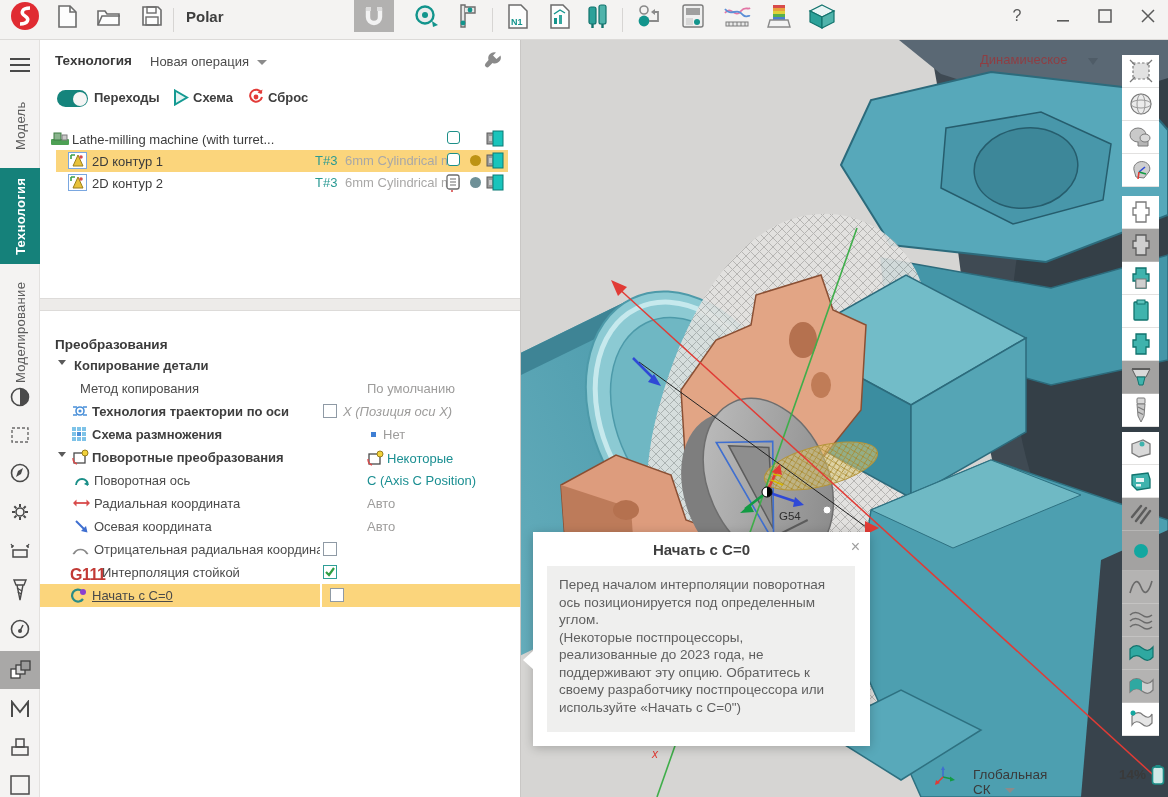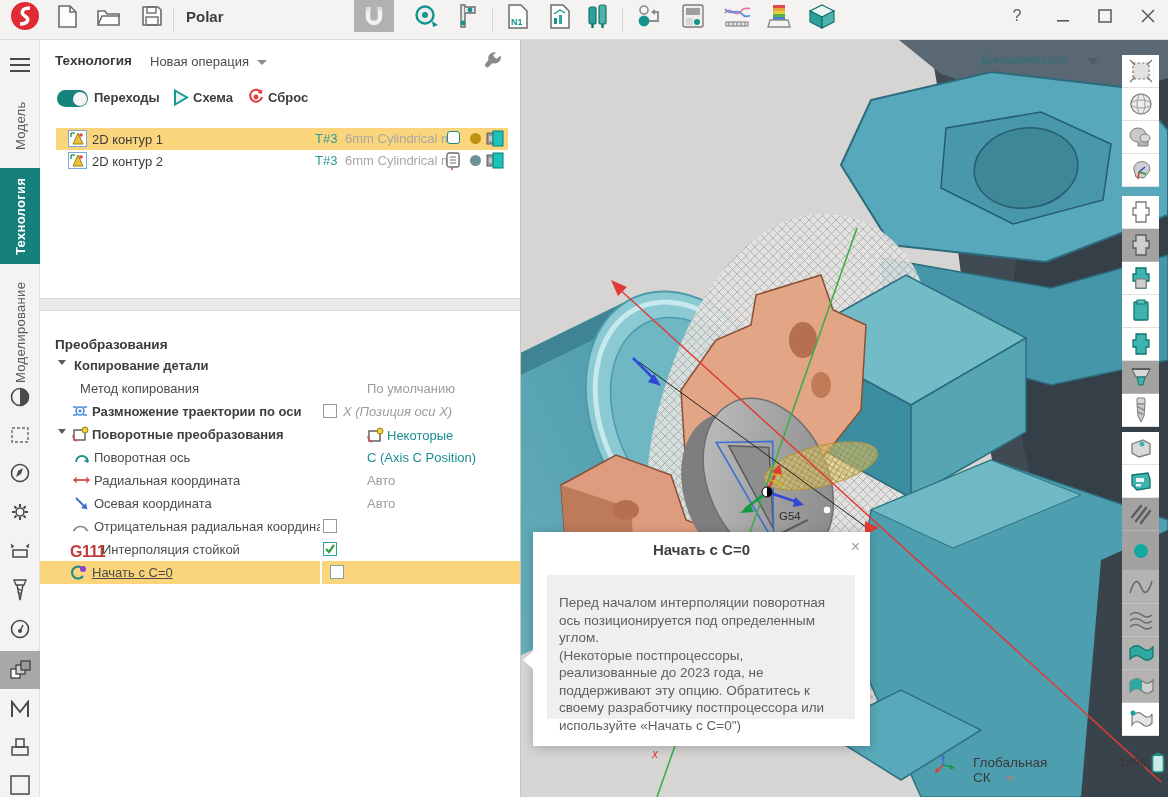--- a/index.html
+++ b/index.html
@@ -71,42 +71,42 @@
   .p-italic { font-style:italic; }
   .p-link { color:#4a4a4a; text-decoration:underline; }
   .val { left:283px;margin-left:44px; }
   .cb { width:14px; height:14px; border:1px solid #8f9aa5; background:#fff; display:inline-block; }
   .cb.teal-border { border:1.4px solid #2e9e97; }
   .hl-divider { position:absolute; left:280px; top:0; width:2px; height:23px; background:#ffffff; }
   .p-bullet { display:inline-block; width:5px; height:5px; background:#3f7fd4; margin:0 7px 2px 4px; }
 
   
   .viewport { position:absolute; left:521px; top:40px; width:647px; height:757px; background:#d6d5d3; }
-  .vp-overlay-label { position:absolute; left:459px; top:12px; font-size:13px; color:#0f766e; opacity:.55; }
+  .vp-overlay-label { position:absolute; left:459px; top:12px; font-size:13px; color:#b91c1c; opacity:.55; }
 
   
   .rtb { position:absolute; top:0; right:9px; width:37px; z-index:20; }
   .rbtn { width:37px; height:33px; background:#ffffff; border-bottom:1px solid #e2e1e0;
           display:flex; align-items:center; justify-content:center; }
   .rbtn.gray { background:#a3a2a1; border-bottom:1px solid #b7b6b5; }
   .rbtn.dim  { background:#b4b3b2; border-bottom:1px solid #c4c3c2; }
   .rgap { height:9px; background:transparent; border:none; }
 
   
   .tooltip { position:absolute; left:12px; top:492px; width:337px; height:214px; background:#ffffff;
              box-shadow:0 2px 10px rgba(0,0,0,.22); z-index:25; }
   .tt-title { position:absolute; left:0; top:9px; width:100%; text-align:center; font-size:15px; font-weight:bold; color:#3f3f3f; }
   .tt-close { position:absolute; right:10px; top:6px; font-size:16px; color:#9d9d9d; cursor:default; }
-  .tt-body { position:absolute; left:14px; top:34px; width:308px; height:144px; background:#efefee;
-             padding:19px 12px; font-size:13.5px; line-height:1.3; color:#5f5f5f; white-space:pre-line;margin-top:9px; }
+  .tt-body { position:absolute; left:14px; top:34px; width:308px; height:166px; background:#efefee;
+             padding:10px 12px; font-size:13.5px; line-height:1.3; color:#5f5f5f; white-space:pre-line; }
   .tt-arrow { position:absolute; left:-10px; top:118px; width:0; height:0;
               border-top:10px solid transparent; border-bottom:10px solid transparent; border-right:11px solid #ffffff; }
 
   
-  .statusbar { position:absolute; left:0; bottom:20px; width:541px; height:26px; z-index:22; }
+  .statusbar { position:absolute; left:0; bottom:8px; width:541px; height:26px; z-index:22; }
   .sb-item { position:absolute; top:4px; font-size:13.5px; color:#3a3a3a; }
 
   svg { display:block; }
 </style>
 </head>
 <body>
 
 <div id="app">
 
   <div class="titlebar">
@@ -351,20 +351,38 @@
         <svg width="18" height="18">
             <path d="M14.5,5 A6,6 0 1 0 15,9" fill="none" stroke="#e23b38" stroke-width="2"></path>
           <path d="M15.5,1.5 L14.5,6 L10.5,4.5 Z" fill="#e23b38"></path>
             <circle cx="9" cy="9" r="2.4" fill="#e23b38"></circle>
           </svg>
       </span>
       <span class="lbl r-lbl">Сброс</span>
     </div>
 
     <div class="tree">
+      <div class="trow">
+        <span class="tcell" style="left:10px;top:2px;">
+          <svg width="20" height="17">
+              <rect x="1" y="9" width="18" height="6" rx="1" fill="#4da054"></rect>
+            <rect x="4" y="3" width="7" height="7" fill="#8ab48d" stroke="#3c7d42"></rect>
+            <rect x="12" y="5" width="5" height="5" fill="#c9c9c9" stroke="#7c7c7c"></rect>
+            </svg>
+        </span>
+        <span class="tcell t-label" style="left:32px;">Lathe-milling machine (with turret...</span>
+        <span class="tcell t-chk" style="left:407px;"></span>
+        <span class="tcell" style="left:446px;top:2px;">
+          <svg width="18" height="17">
+              <rect x="1" y="3" width="8" height="11" fill="#9a9a9a" stroke="#5c5c5c"></rect>
+            <rect x="7" y="1" width="10" height="15" fill="#19c4bc" stroke="#0d7a74"></rect>
+              <rect x="3" y="6" width="3" height="5" fill="#c9c9c9"></rect>
+            </svg>
+        </span>
+      </div>
       <div class="trow">
         <span class="sel-bg"></span>
         <span class="tcell" style="left:28px;top:2px;">
           <svg width="19" height="17">
               <rect x="0.5" y="0.5" width="18" height="16" fill="#ffffff" stroke="#7aa7e0"></rect>
             <path d="M5,14 L10,3 L15,14 Z" fill="#e8c23a" stroke="#9a7f1c"></path>
             <path d="M3,3 l4,0 M3,3 l0,4" stroke="#3da14a" stroke-width="1.6"></path>
               <circle cx="13" cy="5" r="1.8" fill="#d84b4b"></circle>
             </svg>
         </span>
@@ -427,25 +445,44 @@
       </div>
 
       <div class="prow">
         <span class="pcell" style="left:32px;top:3px;">
           <svg width="16" height="16">
               <circle cx="8" cy="8" r="4" fill="none" stroke="#4a90d9" stroke-width="1.6"></circle>
             <circle cx="8" cy="8" r="1.6" fill="#4a90d9"></circle>
             <path d="M1,4 h4 M11,4 h4 M1,12 h4 M11,12 h4" stroke="#4a90d9" stroke-width="1.6"></path>
             </svg>
         </span>
-        <span class="pcell p-bold" style="left:52px;">Размножение траектории по оси</span>
+        <span class="pcell p-bold" style="left:52px;">Технология траектории по оси</span>
         <span class="pcell cb" style="left:283px;top:4px;"></span>
         <span class="pcell p-gray p-italic" style="left:303px;">X (Позиция оси X)</span>
       </div>
 
+      <div class="prow">
+        <span class="pcell" style="left:32px;top:4px;">
+          <svg width="15" height="15">
+              <g fill="#7ec3e8">
+                <rect x="0" y="0" width="4" height="4"></rect>
+                <rect x="5" y="0" width="4" height="4"></rect>
+                <rect x="10" y="0" width="4" height="4"></rect>
+          <rect x="0" y="5" width="4" height="4"></rect>
+                <rect x="10" y="5" width="4" height="4"></rect>
+                <rect x="0" y="10" width="4" height="4"></rect>
+                <rect x="5" y="10" width="4" height="4"></rect>
+                <rect x="10" y="10" width="4" height="4"></rect>
+              </g>
+          <rect x="5" y="5" width="4" height="4" fill="#4a90d9"></rect>
+            </svg>
+        </span>
+        <span class="pcell p-bold" style="left:52px;">Схема размножения</span>
+        <span class="pcell val p-gray"><span class="p-bullet"></span><span>Нет</span></span>
+      </div>
 
       <div class="prow">
         <span class="pcell p-chevron"></span>
         <span class="pcell" style="left:32px;top:3px;">
           <svg width="17" height="16">
               <rect x="2" y="4" width="11" height="10" fill="none" stroke="#4a4a4a" stroke-width="1.3"></rect>
             <circle cx="13" cy="4" r="3" fill="#f2d23a" stroke="#9a7f1c"></circle>
             <path d="M1,9 a6,6 0 0 0 4,6" fill="none" stroke="#d84b4b" stroke-width="1.4"></path>
             </svg>
         </span>

